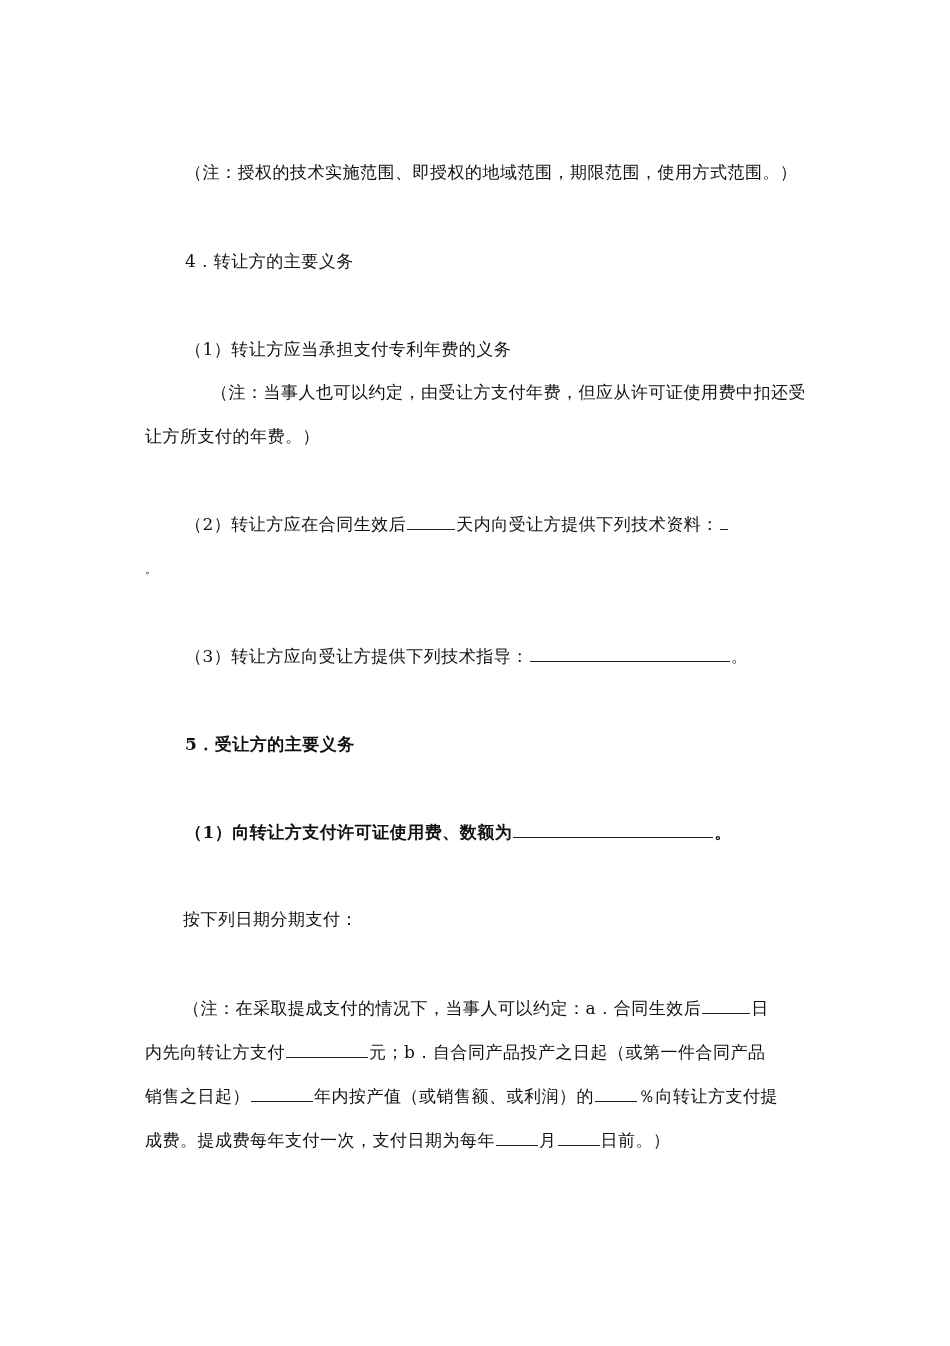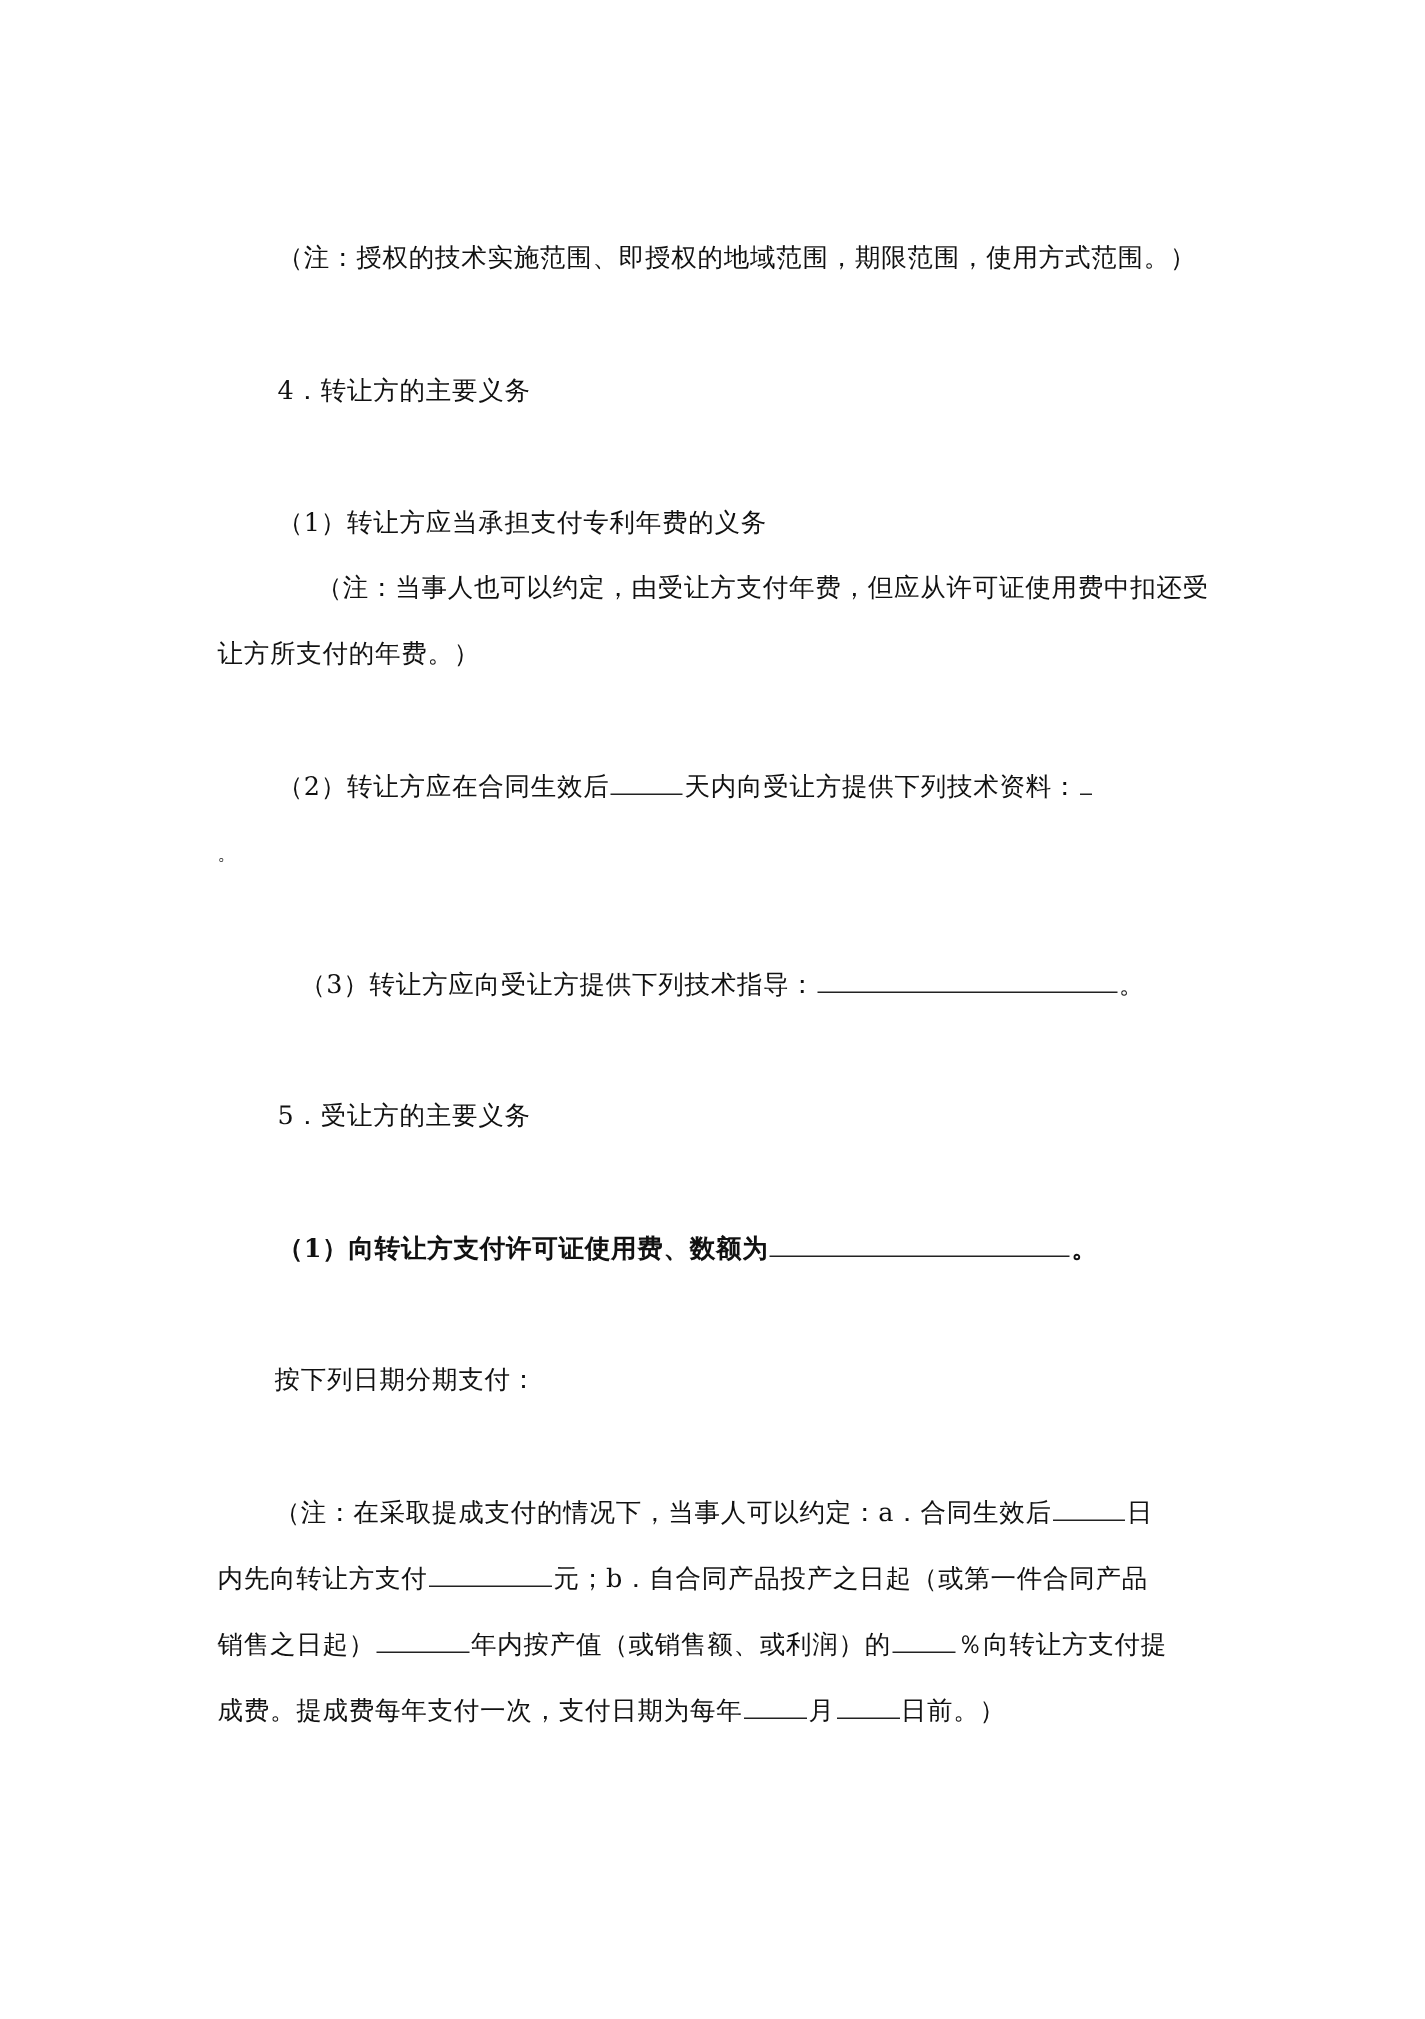--- a/index.html
+++ b/index.html
@@ -18,25 +18,25 @@
 
   <div class="line" style="left:185px; top:338px;">（1）转让方应当承担支付专利年费的义务</div>
   <div class="line" style="left:180px; top:381px;margin-left:31px;">（注：当事人也可以约定，由受让方支付年费，但应从许可证使用费中扣还受</div>
   <div class="line" style="left:145px; top:425px;">让方所支付的年费。）</div>
 
   <div class="line" style="left:185px; top:513px;">
     <span>（2）转让方应在合同生效后</span><span class="blank" style="width:48px;"></span><span>天内向受让方提供下列技术资料：</span><span class="blank" style="width:8px;"></span>
   </div>
   <div class="line" style="left:145px; top:558px; font-size:12px;">。</div>
 
-  <div class="line" style="left:200px; top:645px;">
+  <div class="line" style="left:185px; top:645px;">
     <span>（3）转让方应向受让方提供下列技术指导：</span><span class="blank" style="width:200px;"></span><span>。</span>
   </div>
 
-  <div class="line" style="left:185px; top:733px;">5．受让方的主要义务</div>
+  <div class="line" style="left:185px; top:733px;font-weight:bold;">5．受让方的主要义务</div>
 
   <div class="line" style="left:185px; top:821px;font-weight:bold;">
     <span>（1）向转让方支付许可证使用费、数额为</span><span class="blank" style="width:200px;"></span><span>。</span>
   </div>
 
   <div class="line" style="left:183px; top:909px;font-family:Liberation Serif, serif;">按下列日期分期支付：</div>
 
   <div class="line" style="left:183px; top:997px;text-align:right;">
     <span>（注：在采取提成支付的情况下，当事人可以约定：a．合同生效后</span><span class="blank" style="width:48px;"></span><span>日</span>
   </div>

